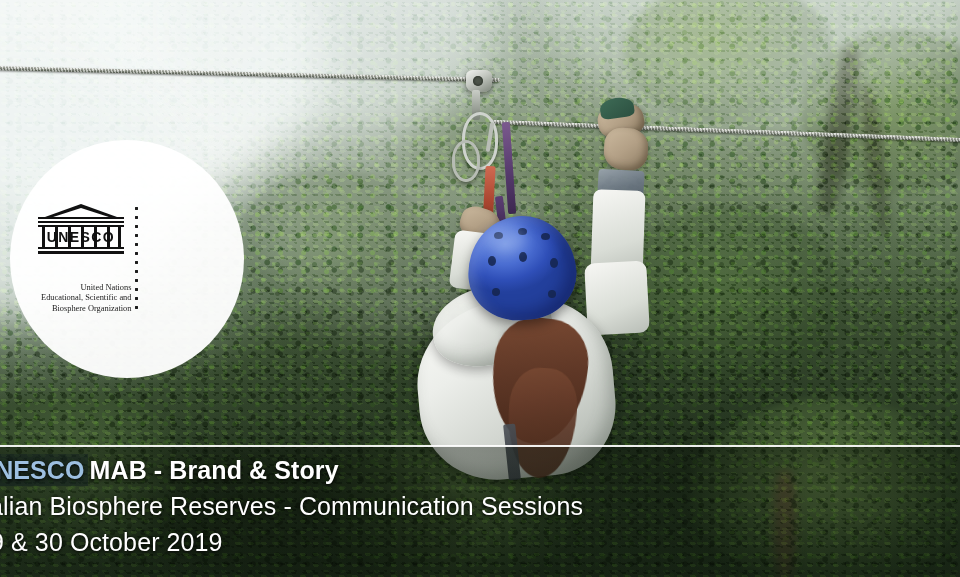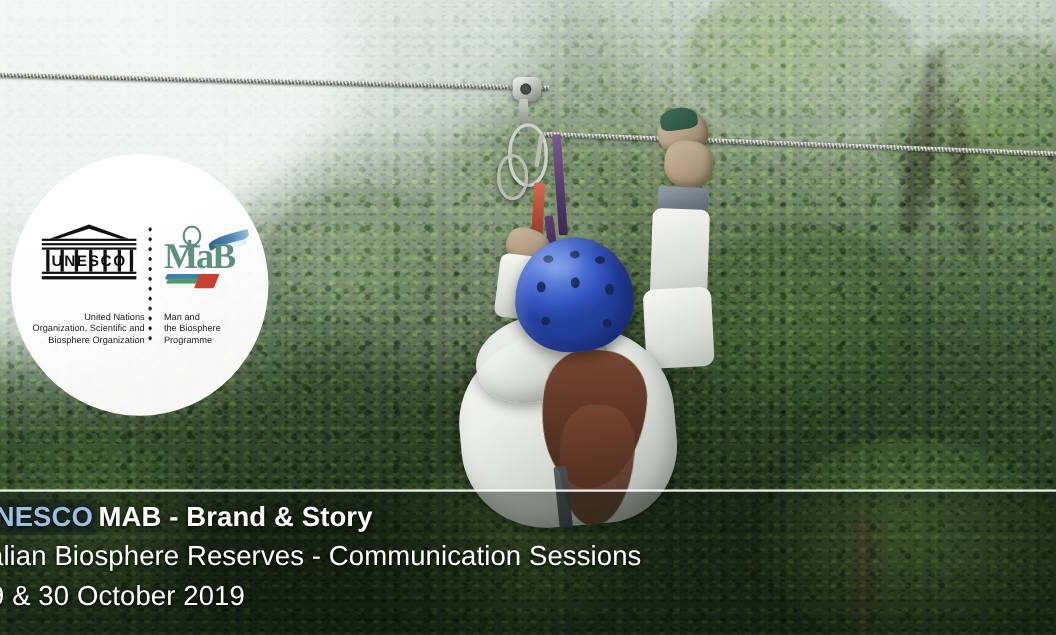--- a/index.html
+++ b/index.html
@@ -141,21 +141,21 @@
   }
   .temple .col{position:absolute;background:#111;width:3px;}
   .temple .letters{
     position:absolute;left:0;top:23px;width:86px;height:20px;
     font-family:"Liberation Sans",sans-serif;
     font-size:14px;font-weight:700;letter-spacing:1.4px;
     color:#111;text-align:center;line-height:20px;
   }
   .logo-caption{
     font-size:8.4px;line-height:10.4px;color:#1a1a1a;
-    font-family:Liberation Sans, sans-serif;
+    font-family:Liberation Serif, serif;
     margin-top:23px;
   }
   .logo-caption.left{text-align:right;width:104px;padding-right:3px;}
   .logo-caption.right{text-align:left;}
 
   
   .mab{position:relative;width:76px;height:56px;}
   .mab-text{
     position:absolute;left:0;top:14px;
     font-family:"Liberation Serif",serif;
@@ -318,50 +318,27 @@
             <div class="col" style="left:56px;top:23px;height:20px;"></div>
             <div class="col" style="left:69px;top:23px;height:20px;"></div>
             <div class="col" style="left:80px;top:23px;height:20px;"></div>
           </div>
           <div class="letters">UNESCO</div>
           <div class="roofline" style="top:43px;height:2.4px;"></div>
           <div class="roofline" style="top:47px;height:3.2px;"></div>
         </div>
         <div class="logo-caption left">
           <div>United Nations</div>
-          <div>Organization, Scientific and</div>
+          <div>Educational, Scientific and</div>
           <div>Biosphere Organization</div>
         </div>
       </div>
 
       <div class="dotted-sep"></div>
 
-      <div class="logo-col right">
-        <div class="mab">
-
-          <div class="swoosh" style="left:40px;top:9px;width:38px;height:10px;background:linear-gradient(100deg,#2f5f86,#4d87b4 55%,#9fc4dd);transform:rotate(-16deg);"></div>
-          <div class="swoosh" style="left:44px;top:17px;width:32px;height:6px;background:linear-gradient(100deg,#ffffff,#e2eef5);transform:rotate(-14deg);"></div>
-
-          <div class="ankh-ring"></div>
-          <div class="ankh-stem"></div>
-          <div class="ankh-arm"></div>
-
-          <div class="mab-text">MaB</div>
-
-          <div class="ribbon" style="left:2px;top:45px;width:44px;height:4.6px;background:#3d7fae;"></div>
-          <div class="ribbon" style="left:3px;top:49.4px;width:44px;height:4.6px;background:#4f9b6e;"></div>
-          <div class="ribbon" style="left:4px;top:53.8px;width:44px;height:4.2px;background:#f4f6f3;"></div>
-          <div class="ribbon" style="left:30px;top:45px;width:18px;height:13px;background:#c8422f;"></div>
-        </div>
-        <div class="logo-caption right">
-          <div>Man and</div>
-          <div>the Biosphere</div>
-          <div>Programme</div>
-        </div>
-      </div>
 
     </div>
   </div>
 
   <div class="band-text" style="position:absolute;left:0;top:446px;">
     <div class="line line1">
       <span class="hl-unesco">UNESCO</span><span>MAB - Brand &amp; Story</span>
     </div>
     <div class="line line2">Italian Biosphere Reserves - Communication Sessions</div>
     <div class="line line3">29 &amp; 30 October 2019</div>

